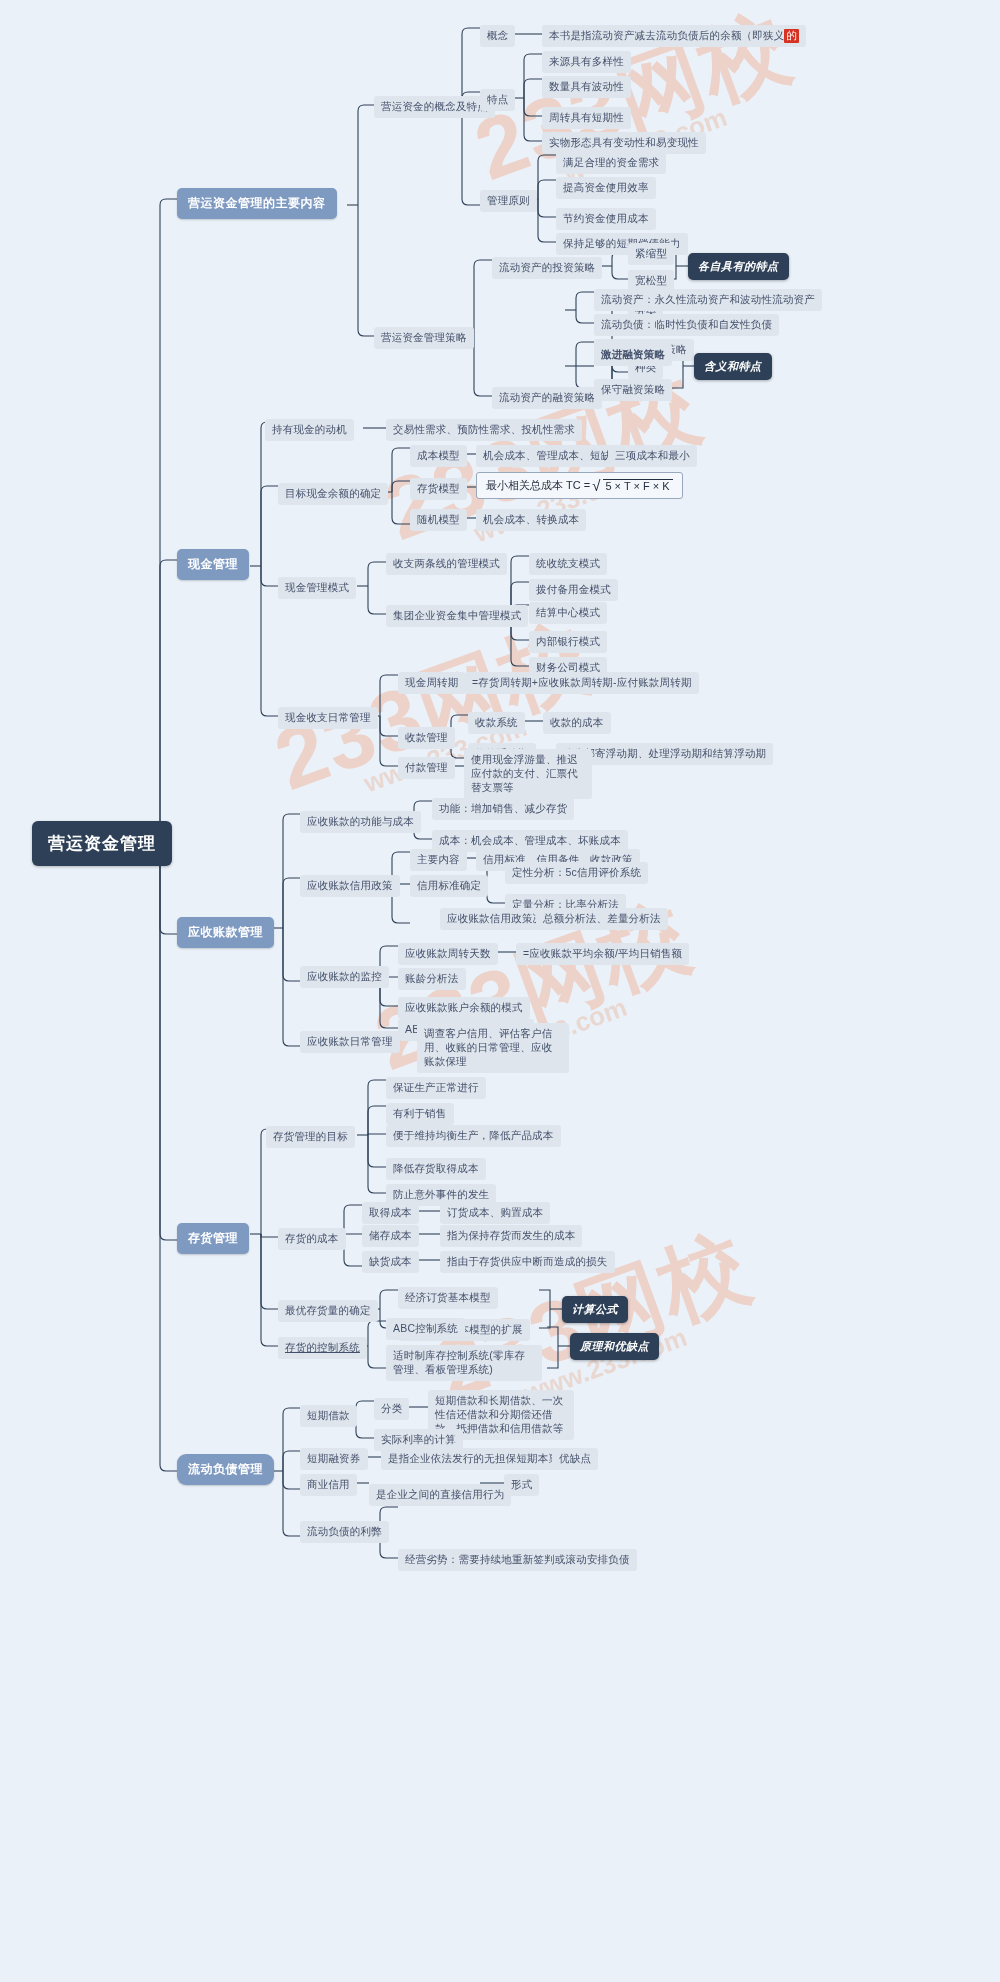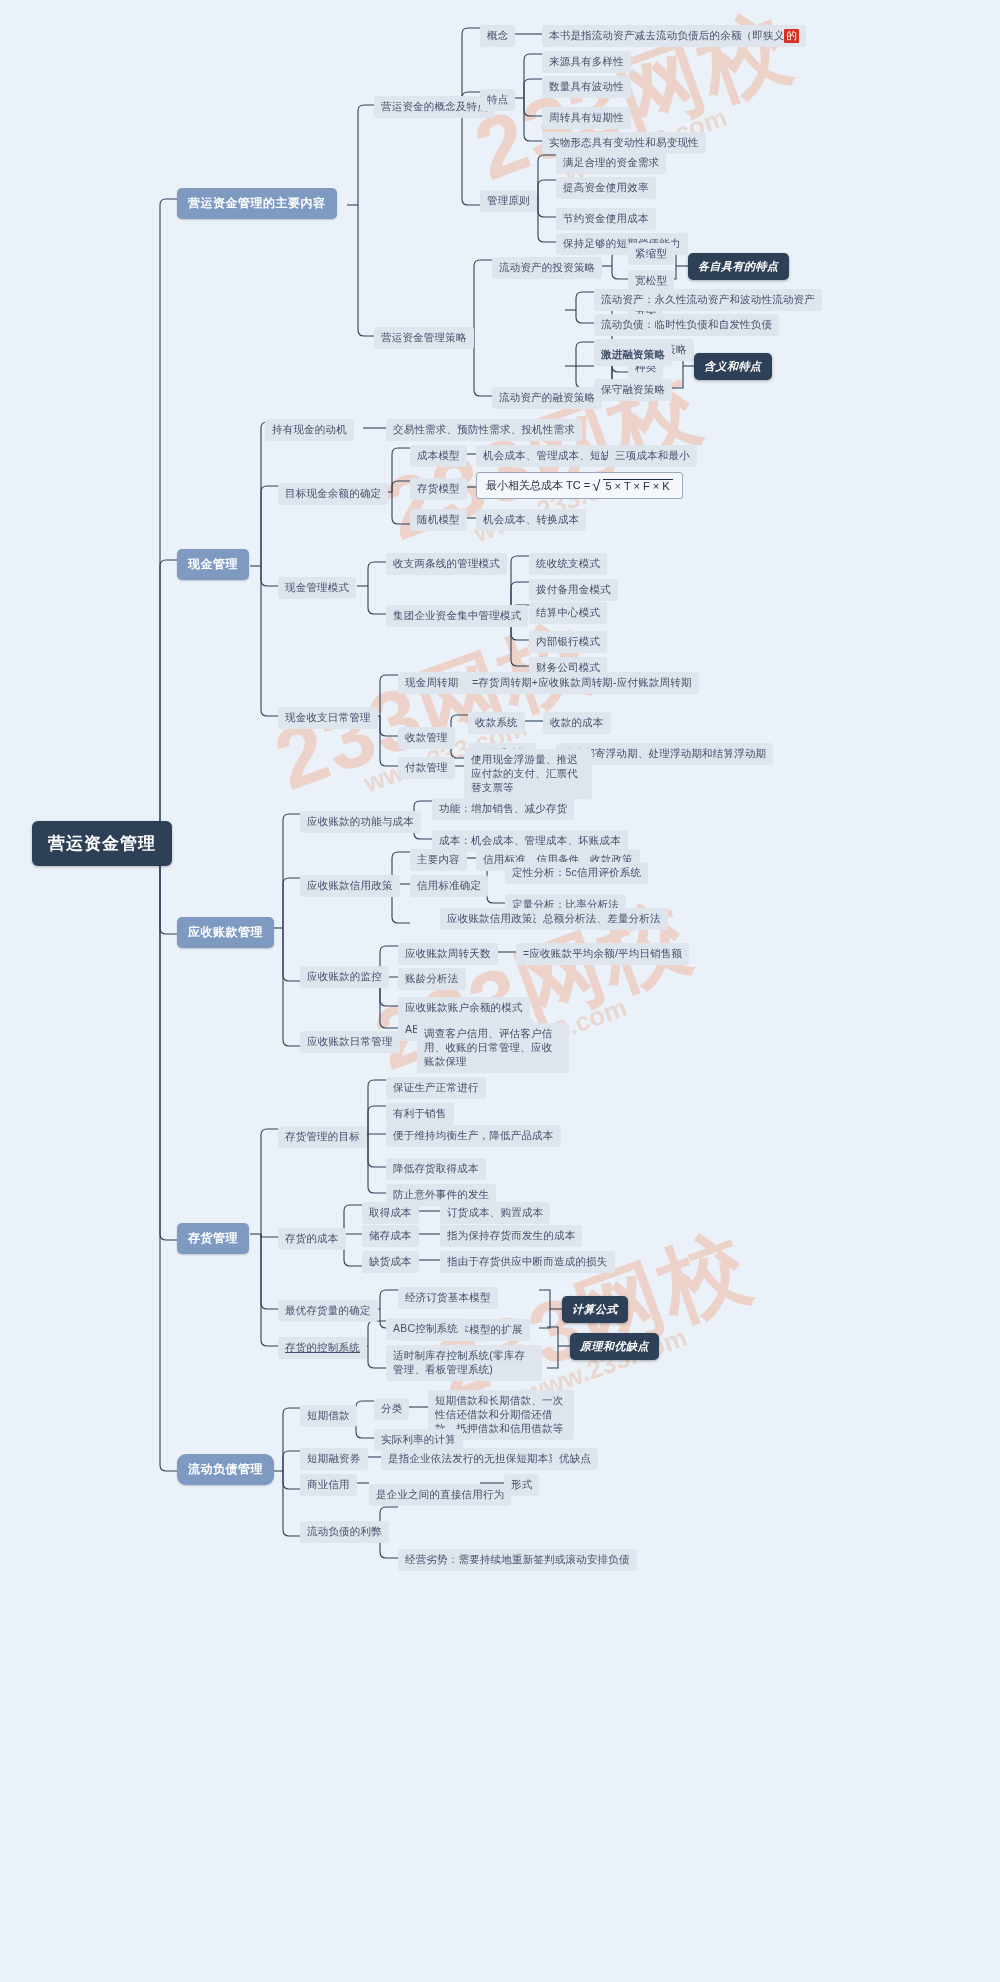--- a/index.html
+++ b/index.html
@@ -410,21 +410,21 @@
   <div class="node chip" style="left:516px;top:943px;">=应收账款平均余额/平均日销售额</div>
   <div class="node chip" style="left:398px;top:968px;">账龄分析法</div>
   <div class="node chip" style="left:398px;top:997px;">应收账款账户余额的模式</div>
   <div class="node chip" style="left:398px;top:1019px;">ABC分析法：“重点管理法</div>
 
   <div class="node chip" style="left:300px;top:1031px;">应收账款日常管理</div>
   <div class="node chip" style="left:417px;top:1023px;width:152px;">
     <span class="two-line">调查客户信用、评估客户信用、收账的日常管理、应收账款保理</span>
   </div>
 
-  <div class="node chip" style="left:278px;top:1126px;">存货管理的目标</div>
+  <div class="node chip" style="left:266px;top:1126px;">存货管理的目标</div>
   <div class="node chip" style="left:386px;top:1077px;">保证生产正常进行</div>
   <div class="node chip" style="left:386px;top:1103px;">有利于销售</div>
   <div class="node chip" style="left:386px;top:1125px;">便于维持均衡生产，降低产品成本</div>
   <div class="node chip" style="left:386px;top:1158px;">降低存货取得成本</div>
   <div class="node chip" style="left:386px;top:1184px;">防止意外事件的发生</div>
 
   <div class="node chip" style="left:278px;top:1228px;">存货的成本</div>
   <div class="node chip" style="left:362px;top:1202px;">取得成本</div>
   <div class="node chip" style="left:440px;top:1202px;">订货成本、购置成本</div>
   <div class="node chip" style="left:362px;top:1225px;">储存成本</div>

